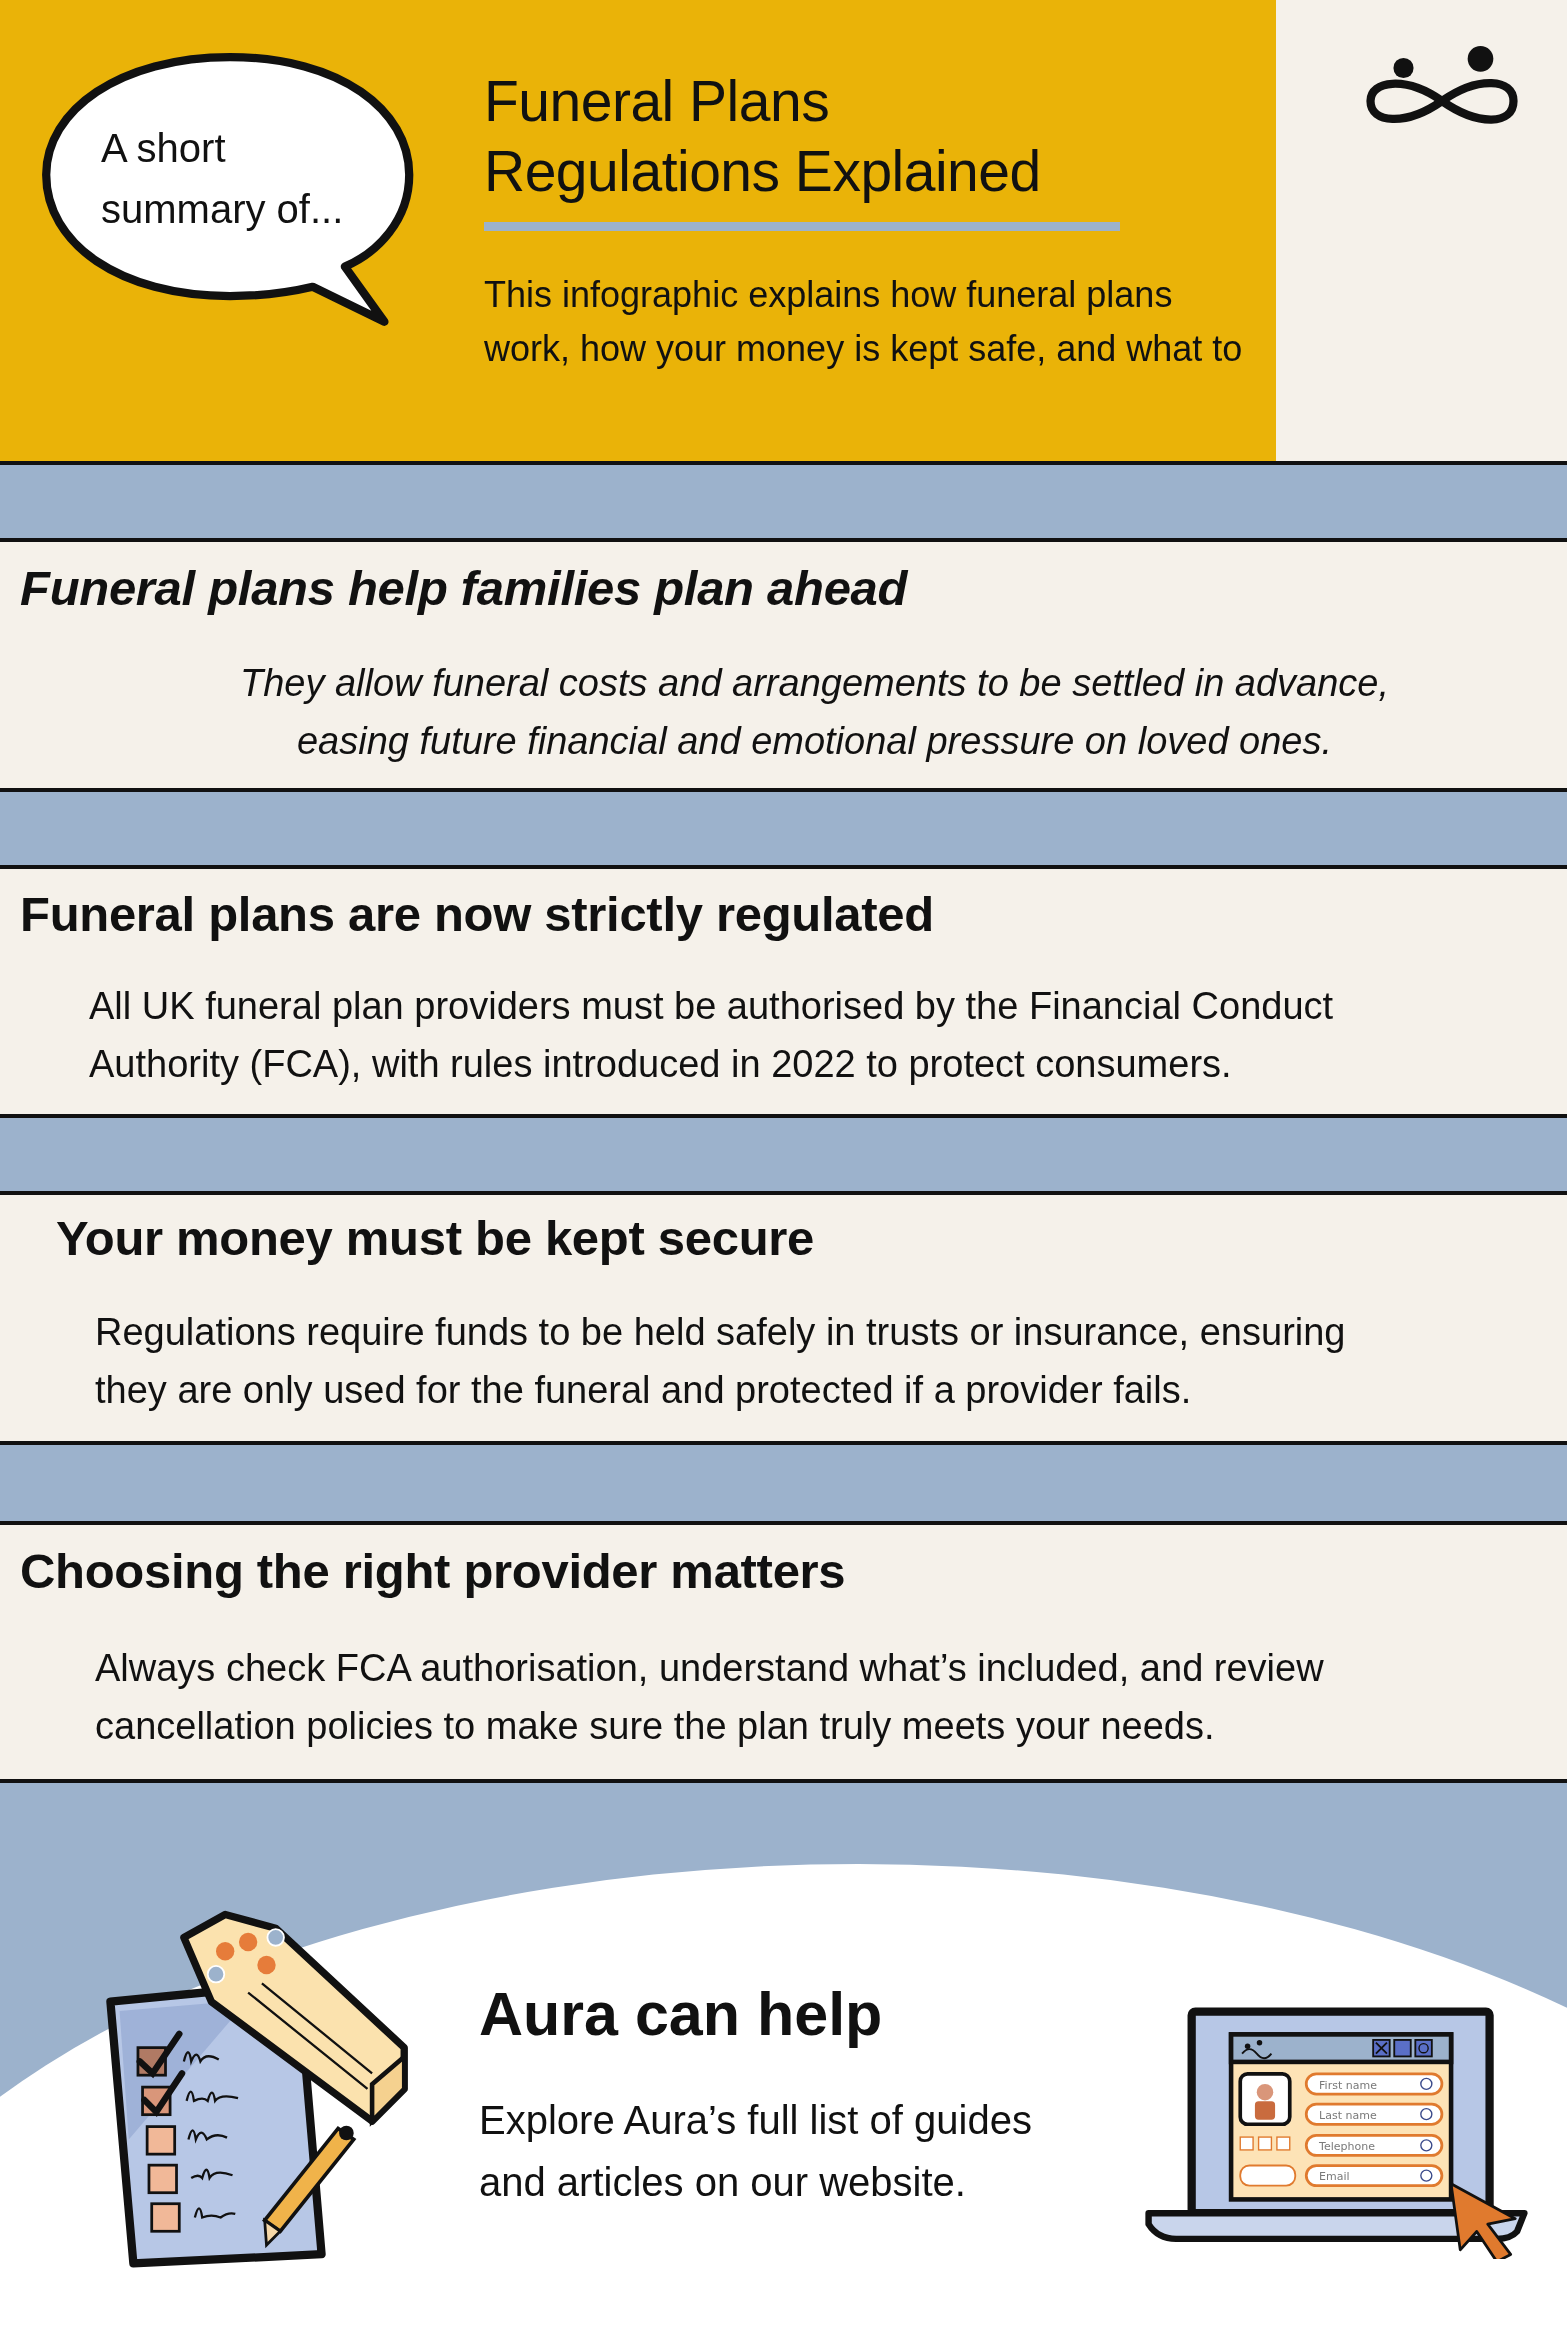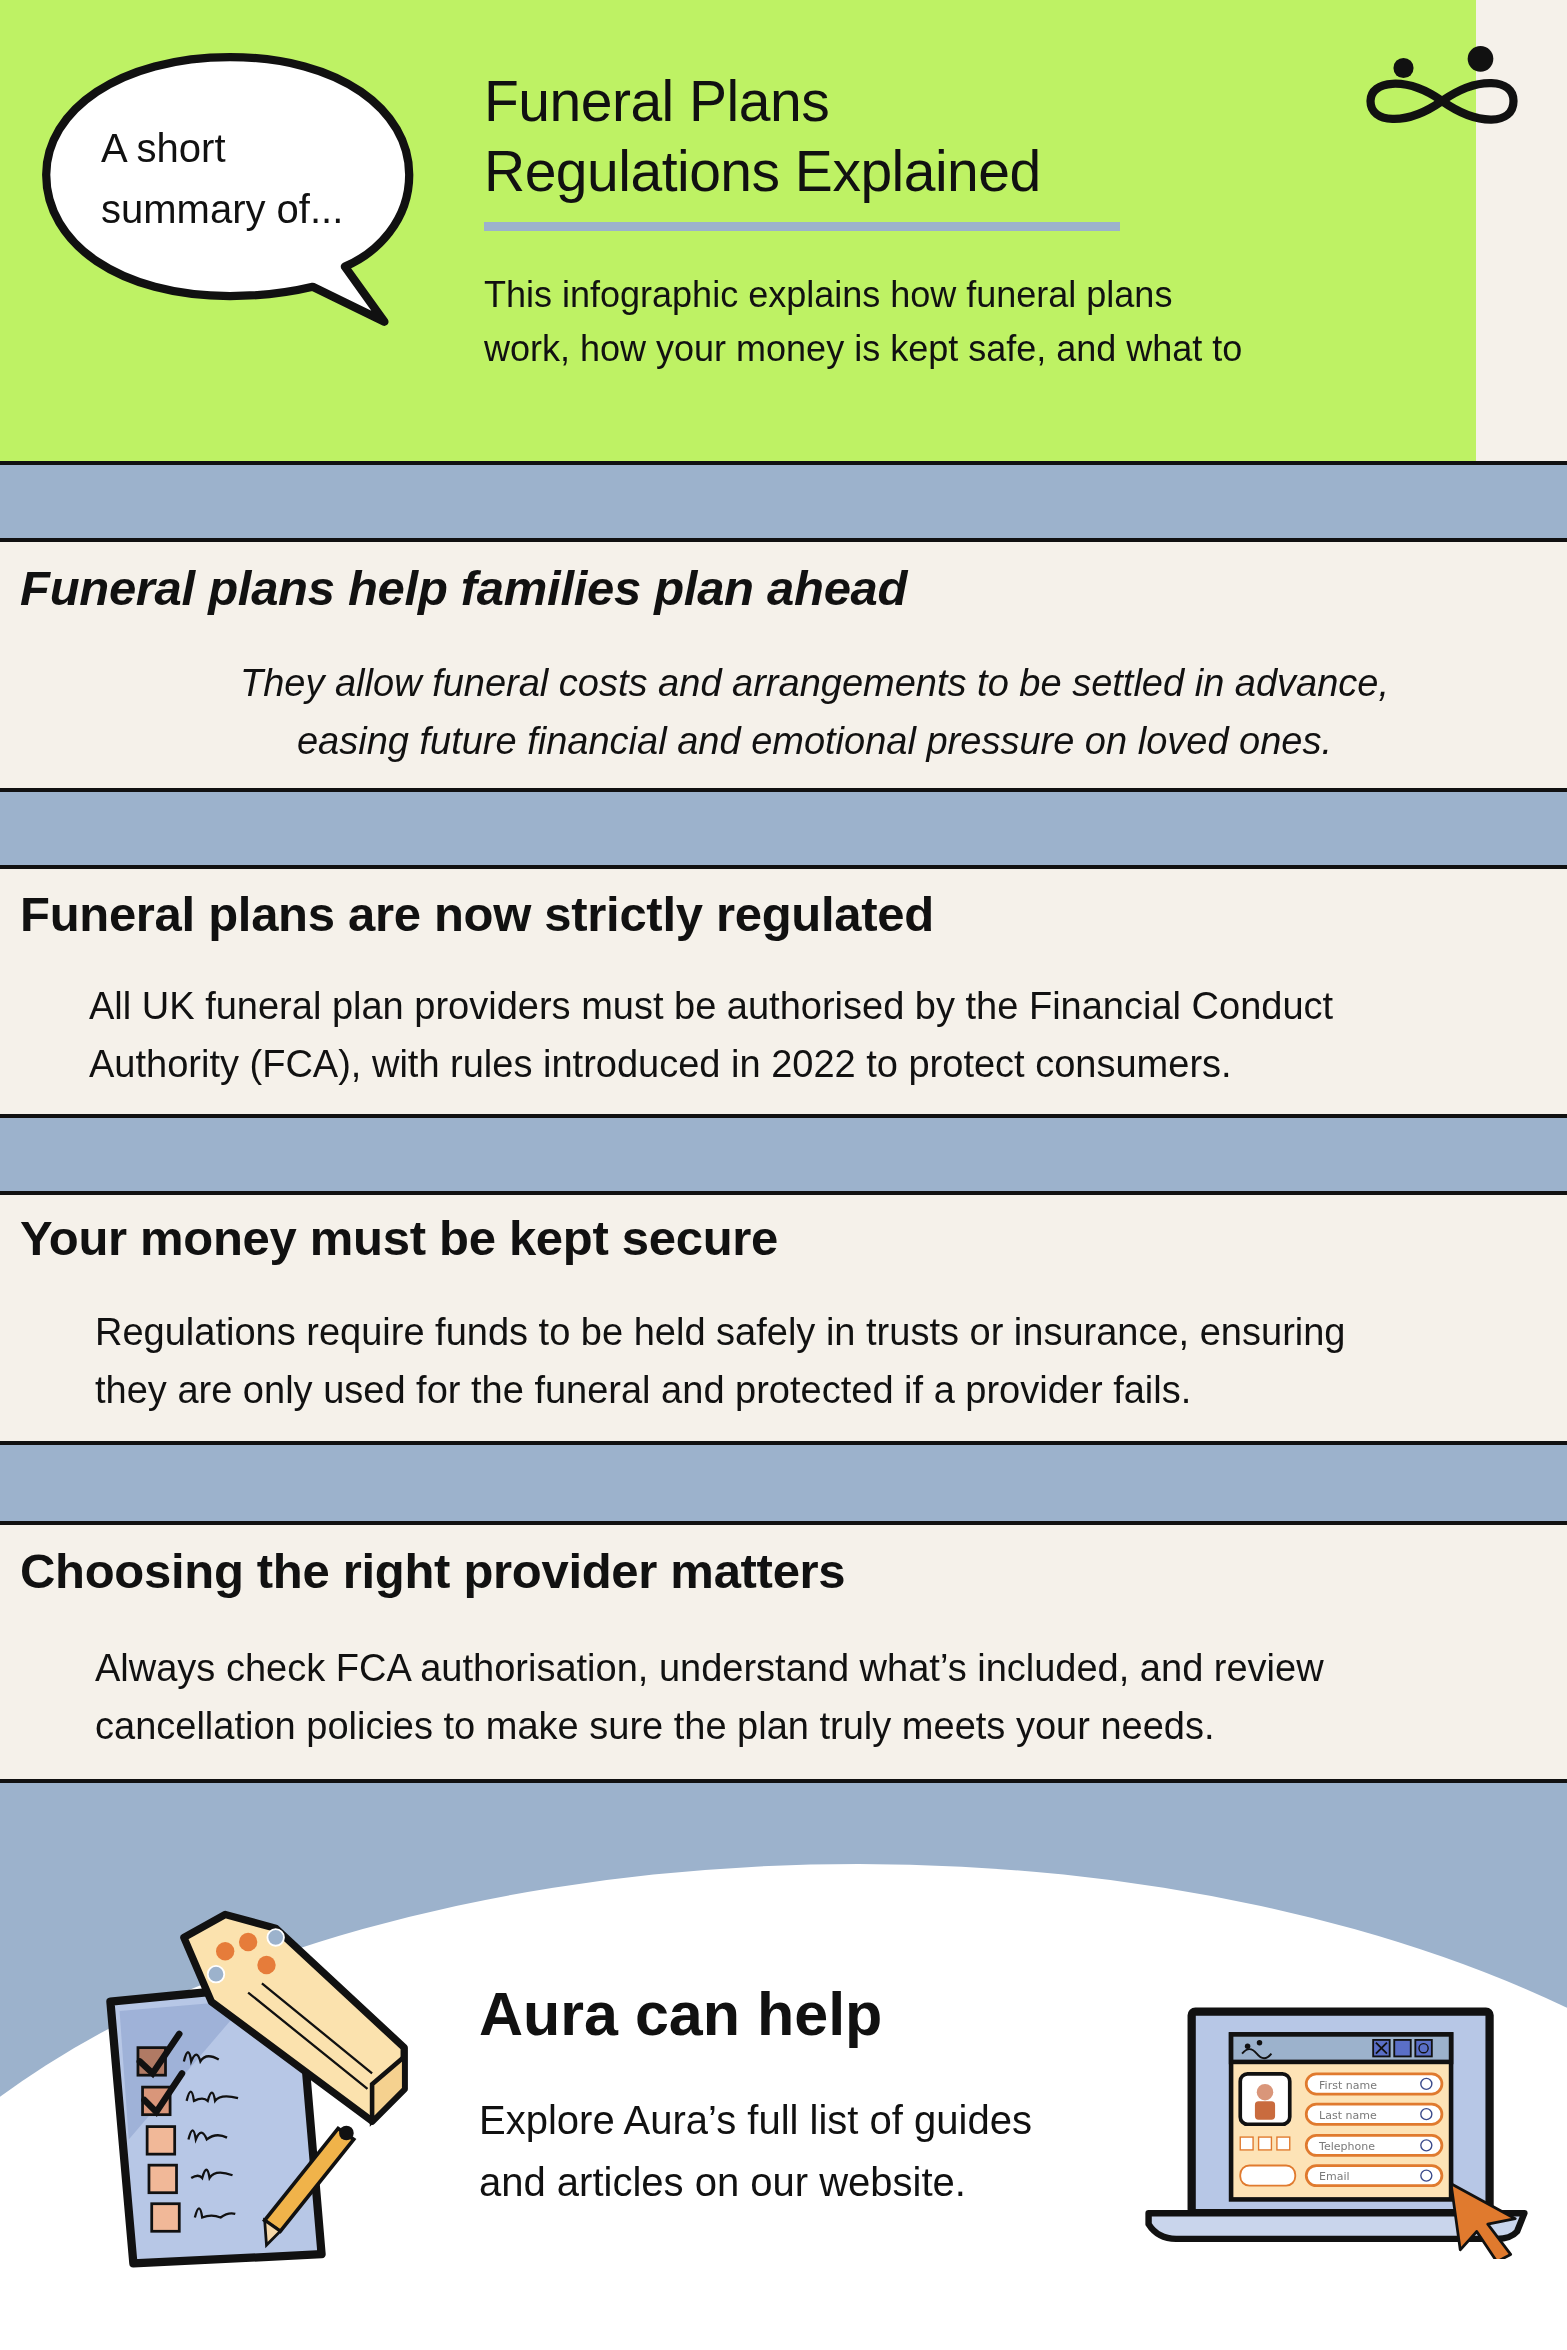--- a/index.html
+++ b/index.html
@@ -1,19 +1,19 @@
 <!DOCTYPE html>
 <html style="font-size:14.7px"><head>
 <meta charset="utf-8">
 <style>
   * { box-sizing: border-box; margin: 0; padding: 0; }
   html, body { width: 1568px; height: 2351px; overflow: hidden; background: #f5f1ea; }
   body { font-family: "Liberation Sans", "DejaVu Sans", sans-serif; color: #111; position: relative; }
 
-  .header { position: absolute; left: 0; top: 0; width: 1476px; height: 462px; background: #bef264; }
+  .header { position: absolute; left: 0; top: 0; width: 1276px; height: 462px; background: #eab308; }
   .bubble { position: absolute; left: 37px; top: 46px; width: 386px; height: 285px; }
   .bubble-text { position: absolute; left: 101px; top: 118px; font-size: 40px; line-height: 61px; color: #111; }
   .title { position: absolute; left: 484px; top: 66px; font-size: 57px; line-height: 70px; color: #111; letter-spacing: -0.5px; }
   .title-rule { position: absolute; left: 484px; top: 222px; width: 636px; height: 9.2px; background: #9cb2cc; }
   .intro { position: absolute; left: 484px; top: 268px; width: 845px; font-size: 36px; line-height: 54px; color: #111; }
   .logo { position: absolute; left: 1350px; top: 35px; width: 184px; height: 165px; }
   .logo-word { position: absolute; left: 1352px; top: 108px; font-size: 77px; font-weight: 300; letter-spacing: 0.9px; color: #111; font-family: "DejaVu Sans", sans-serif; }
 
   .band { position: absolute; left: 0; width: 1568px; background: #9cb2cc; border-top: 4.6px solid #111; border-bottom: 4.6px solid #111; }
   .section { position: absolute; left: 0; width: 1568px; background: #f5f1ea; }
@@ -74,21 +74,21 @@
   <div class="sec-title" style="top:16.5px;">Funeral plans are now strictly regulated</div>
   <div class="sec-body" style="left:89px;top:108px;">
     <div>All UK funeral plan providers must be authorised by the Financial Conduct</div>
     <div>Authority (FCA), with rules introduced in 2022 to protect consumers.</div>
   </div>
 </div>
 
 <div class="band" style="top:1114px;height:81px;"></div>
 
 <div class="section" style="top:1195px;height:246px;">
-  <div class="sec-title" style="top:14.7px;">Your money must be kept secure</div>
+  <div class="sec-title" style="top:14.7px;margin-left:36px;">Your money must be kept secure</div>
   <div class="sec-body" style="left:95px;top:108px;">
     <div>Regulations require funds to be held safely in trusts or insurance, ensuring</div>
     <div>they are only used for the funeral and protected if a provider fails.</div>
   </div>
 </div>
 
 <div class="band" style="top:1441px;height:84px;"></div>
 
 <div class="section" style="top:1525px;height:253px;">
   <div class="sec-title" style="top:18.4px;">Choosing the right provider matters</div>

